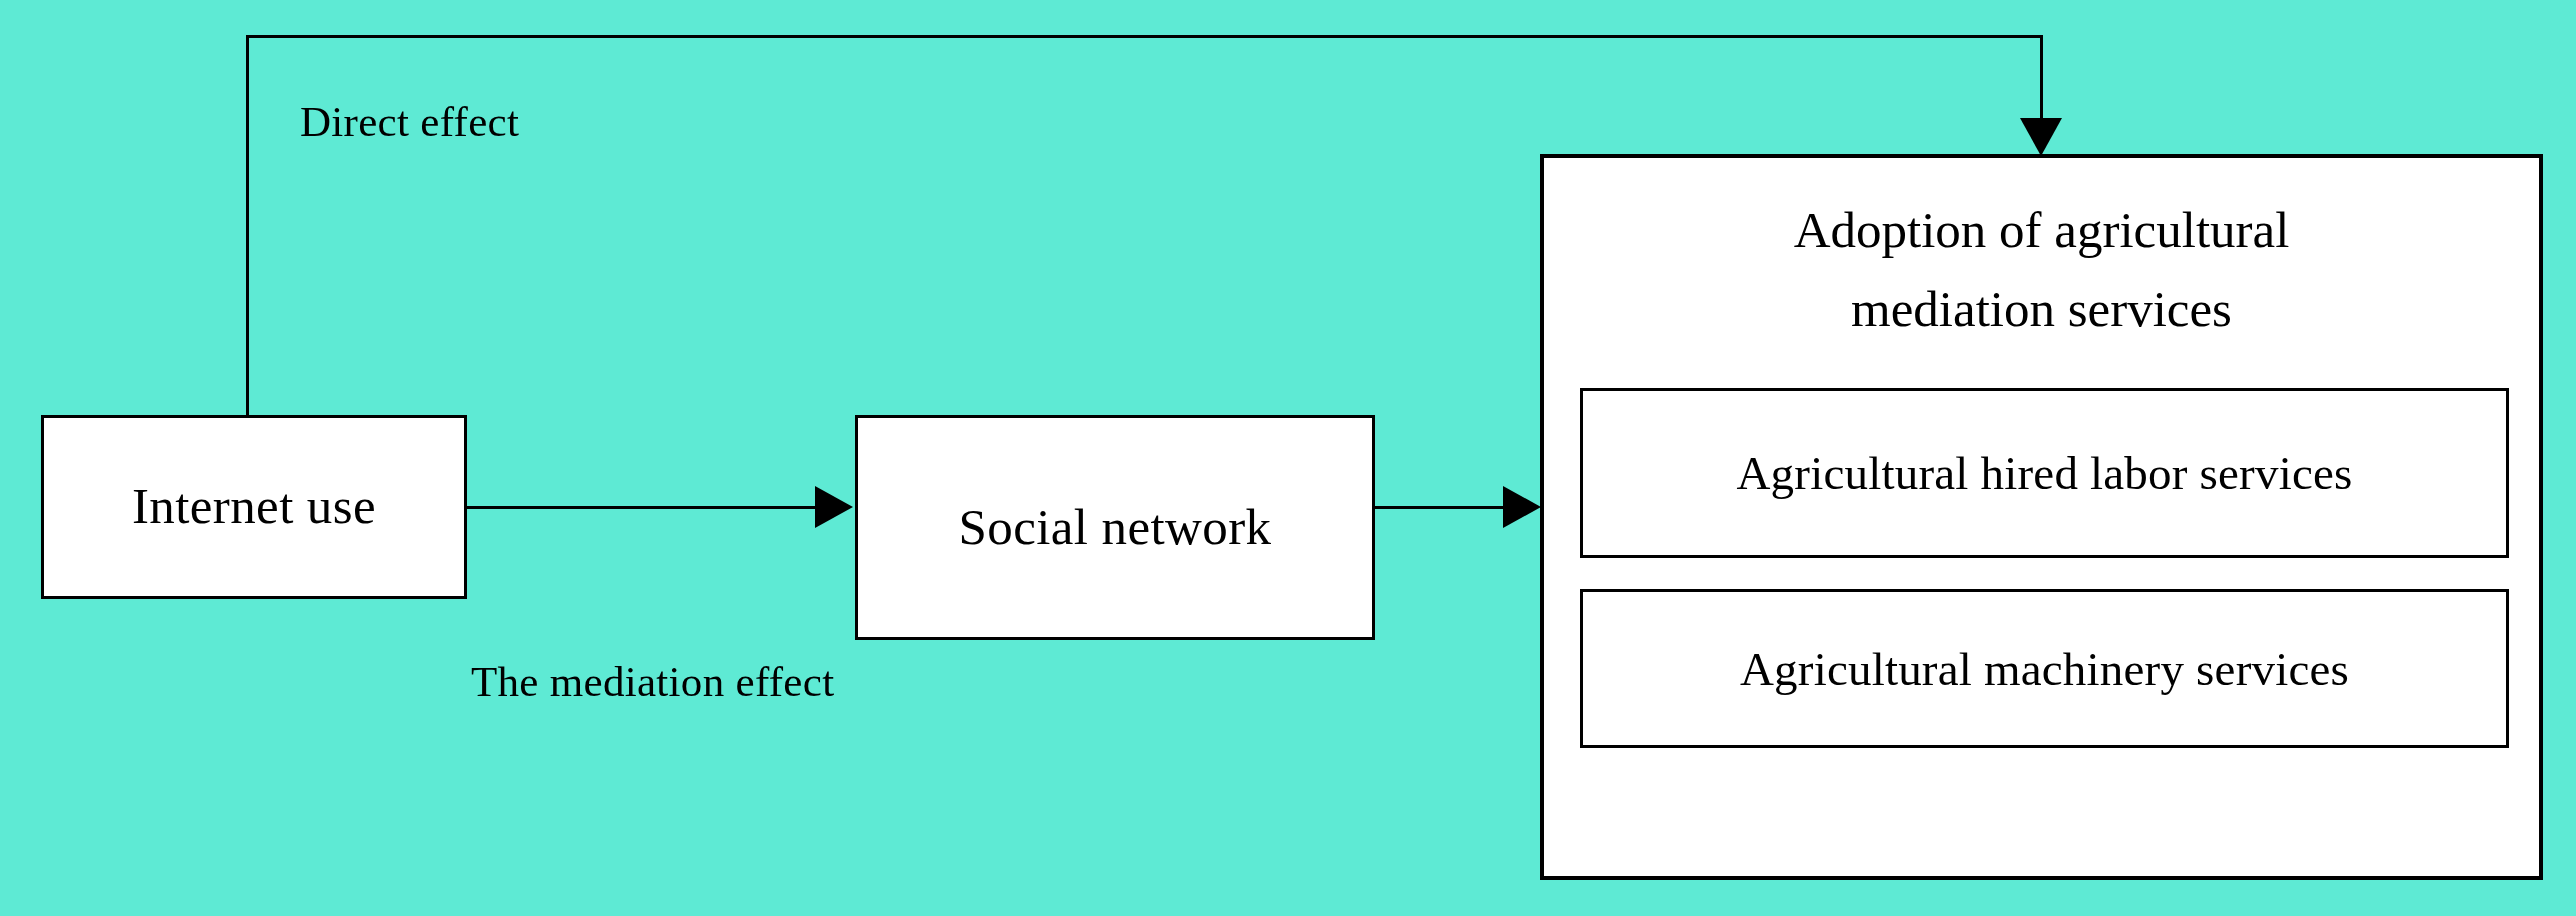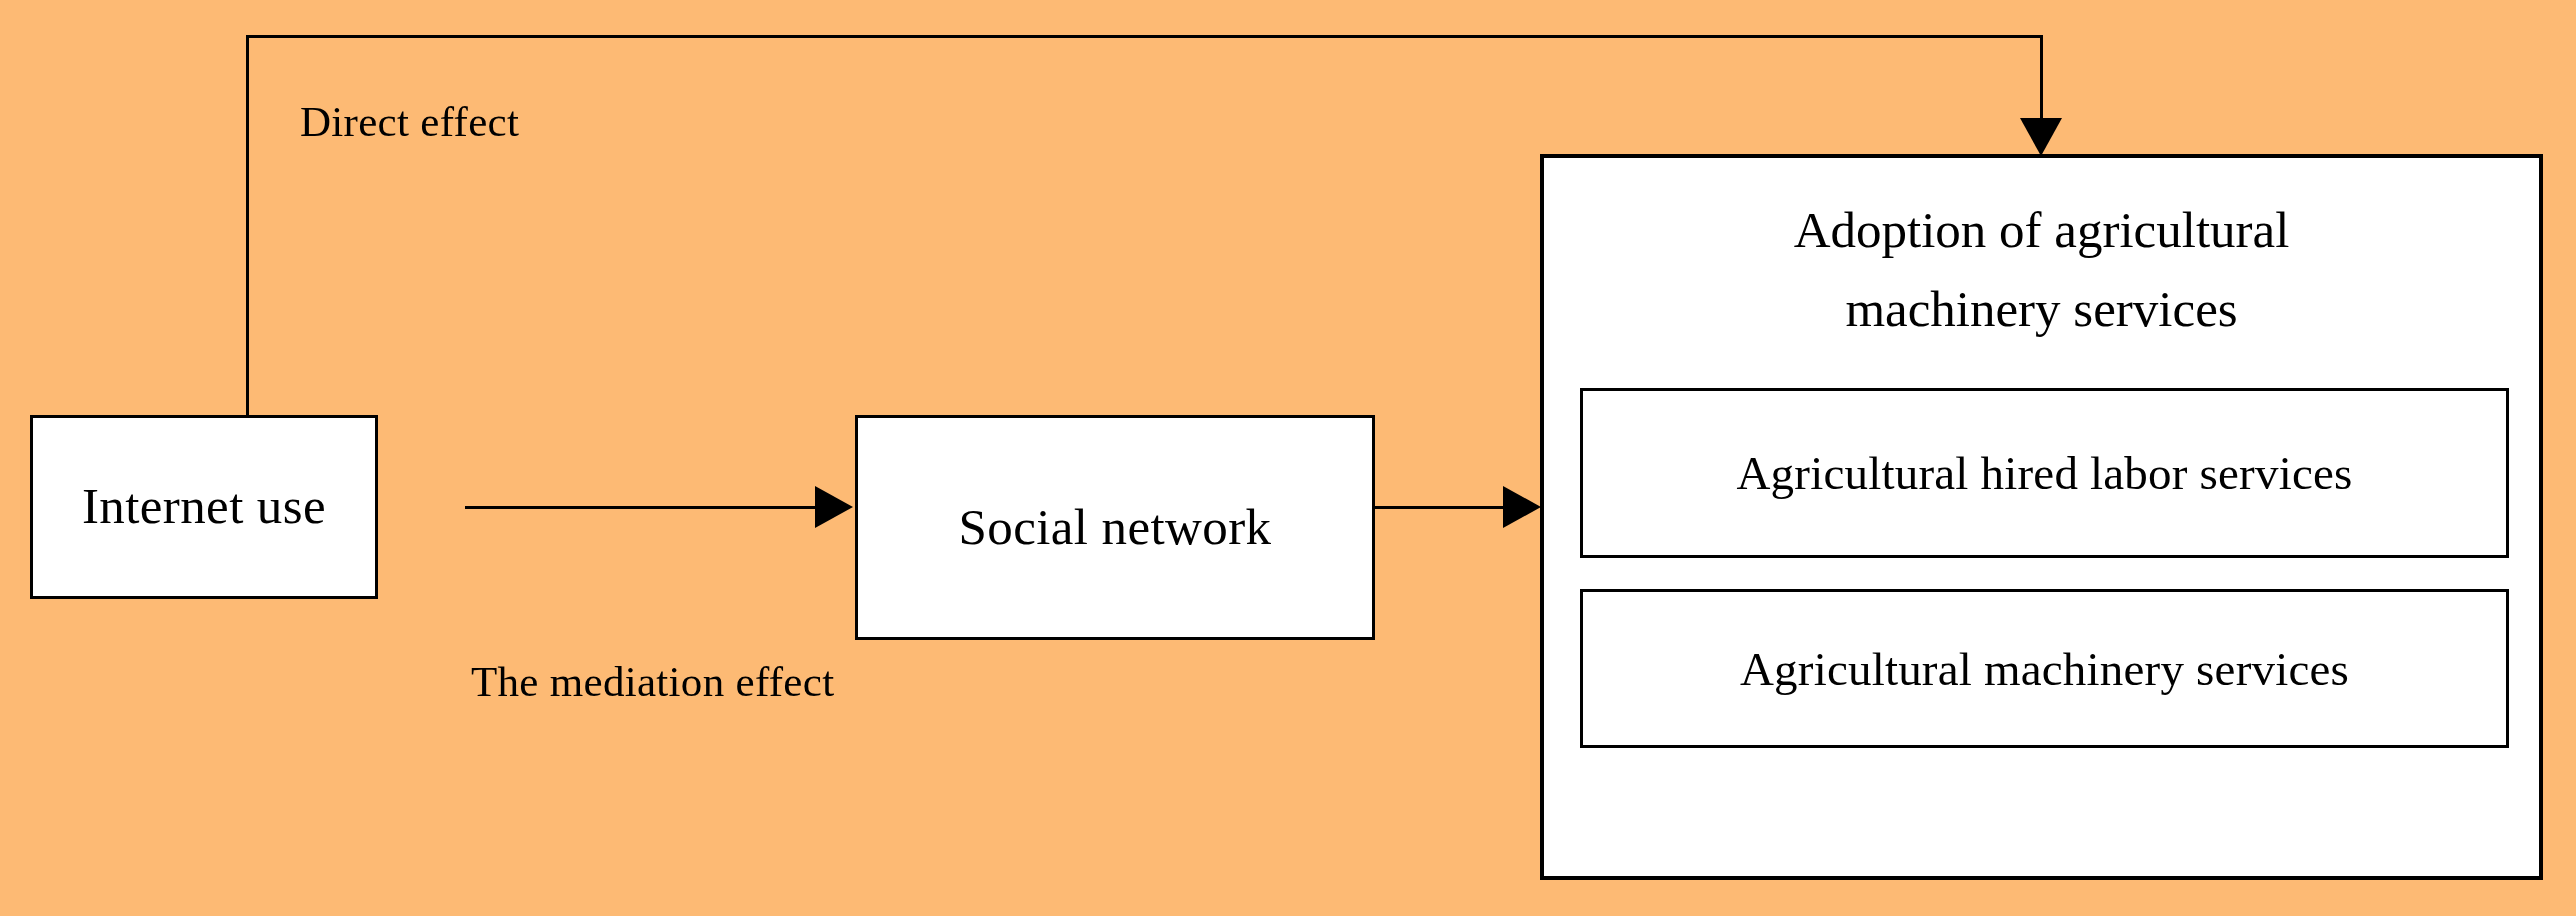--- a/index.html
+++ b/index.html
@@ -10,21 +10,21 @@
   }
   body {
     font-family: "Liberation Serif", "DejaVu Serif", serif;
     color: #000000;
   }
 
   #diagram-canvas {
     position: relative;
     width: 2576px;
     height: 917px;
-    background: #fdba74;
+    background: #5eead4;
     overflow: hidden;
   }
 
   
   .node-box {
     position: absolute;
     box-sizing: border-box;
     border: 3.3px solid #000000;
     background: #ffffff;
     display: flex;
@@ -35,23 +35,23 @@
 
   .node-label {
     font-size: 51px;
     line-height: 1.05;
     letter-spacing: 0.4px;
     white-space: nowrap;
   }
 
   
   #internet-use-box {
-    left: 30px;
+    left: 41px;
     top: 415px;
-    width: 348px;
+    width: 426px;
     height: 184px;
   }
 
   #social-network-box {
     left: 855px;
     top: 415px;
     width: 520px;
     height: 225px;
   }
 
@@ -204,21 +204,21 @@
 
   <div class="line h" id="sn-box-line"></div>
   <div class="arrow-right" id="arrow-to-adoption"></div>
 
   <div class="edge-label" id="mediation-effect-label">The mediation effect</div>
 
   <div class="node-box" id="adoption-box">
 
     <div id="adoption-title">
       <div>Adoption of agricultural</div>
-      <div>machinery services</div>
+      <div>mediation services</div>
     </div>
 
   </div>
 
   <div class="sub-box" id="hired-labor-box">
     <span class="sub-label">Agricultural hired labor services</span>
   </div>
 
   <div class="sub-box" id="machinery-box">
     <span class="sub-label">Agricultural machinery services</span>

